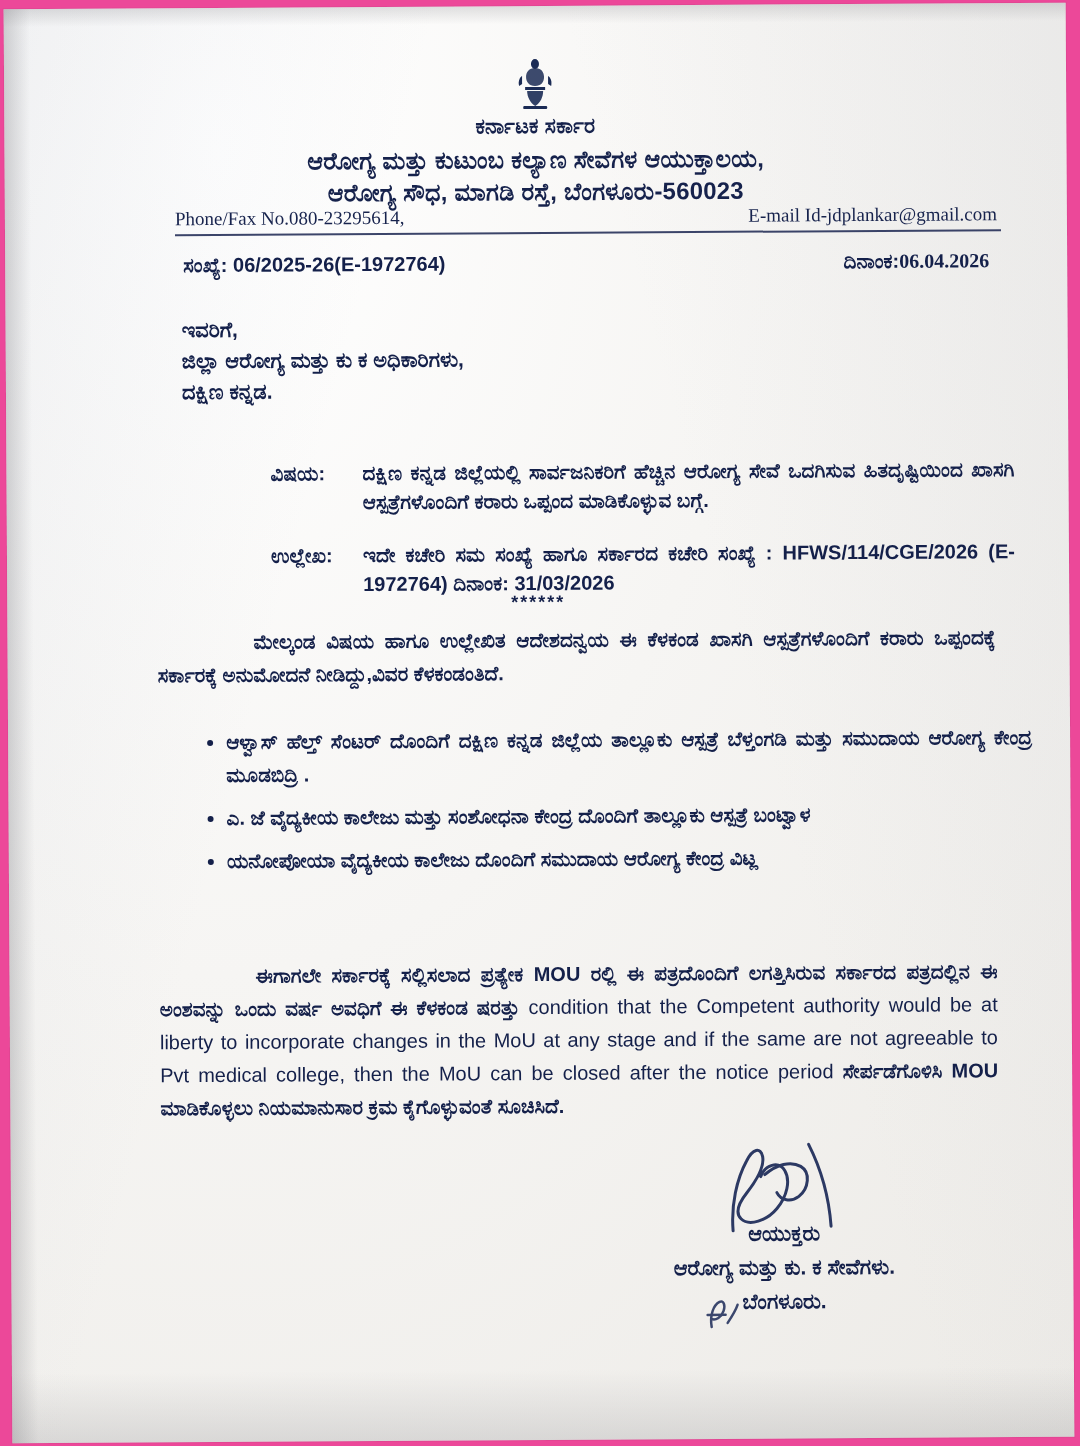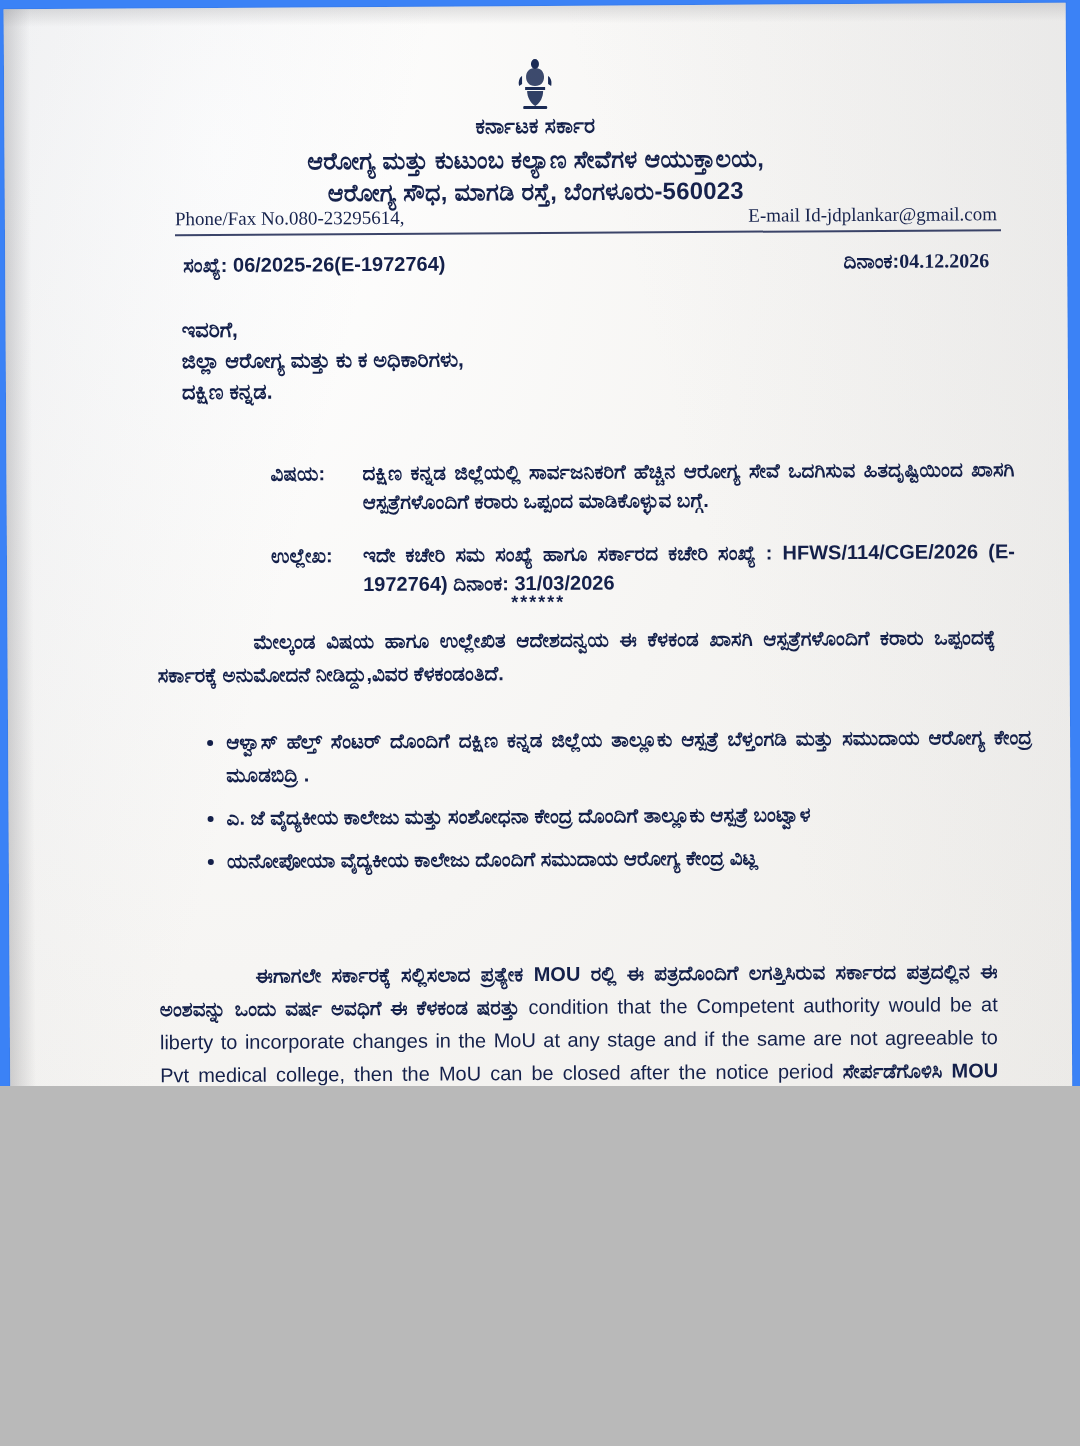--- a/index.html
+++ b/index.html
@@ -6,22 +6,22 @@
     margin: 0;
     padding: 0;
     background: #b9b9b9;
   }
   body {
     font-family: "Liberation Sans", sans-serif;
   }
   .page {
     position: relative;
     width: 1080px;
-    height: 1086px;
-    background: #3b82f6;
+    height: 1446px;
+    background: #ec4899;
     overflow: hidden;
   }
   
   .sheet {
     position: absolute;
     left: 8px;
     top: 6px;
     width: 1062px;
     height: 1434px;
     background:
@@ -277,21 +277,21 @@
       <div class="hdr hdr-l3">ಆರೋಗ್ಯ ಸೌಧ, ಮಾಗಡಿ ರಸ್ತೆ, ಬೆಂಗಳೂರು-560023</div>
 
       <div class="contact-row">
         <span>Phone/Fax No.080-23295614,</span>
         <span>E-mail Id-jdplankar@gmail.com</span>
       </div>
       <div class="rule"></div>
 
       <div class="refno">ಸಂಖ್ಯೆ: 06/2025-26(E-1972764)</div>
       <div class="date">
-        <span>ದಿನಾಂಕ:</span><span class="hand">04.12.2026</span>
+        <span>ದಿನಾಂಕ:</span><span class="hand">06.04.2026</span>
       </div>
 
       <div class="to-block">
         <div>ಇವರಿಗೆ,</div>
         <div>ಜಿಲ್ಲಾ ಆರೋಗ್ಯ ಮತ್ತು ಕು ಕ ಅಧಿಕಾರಿಗಳು,</div>
         <div>ದಕ್ಷಿಣ ಕನ್ನಡ.</div>
       </div>
 
       <div class="kv kv-subject">
         <span class="label">ವಿಷಯ:</span>

